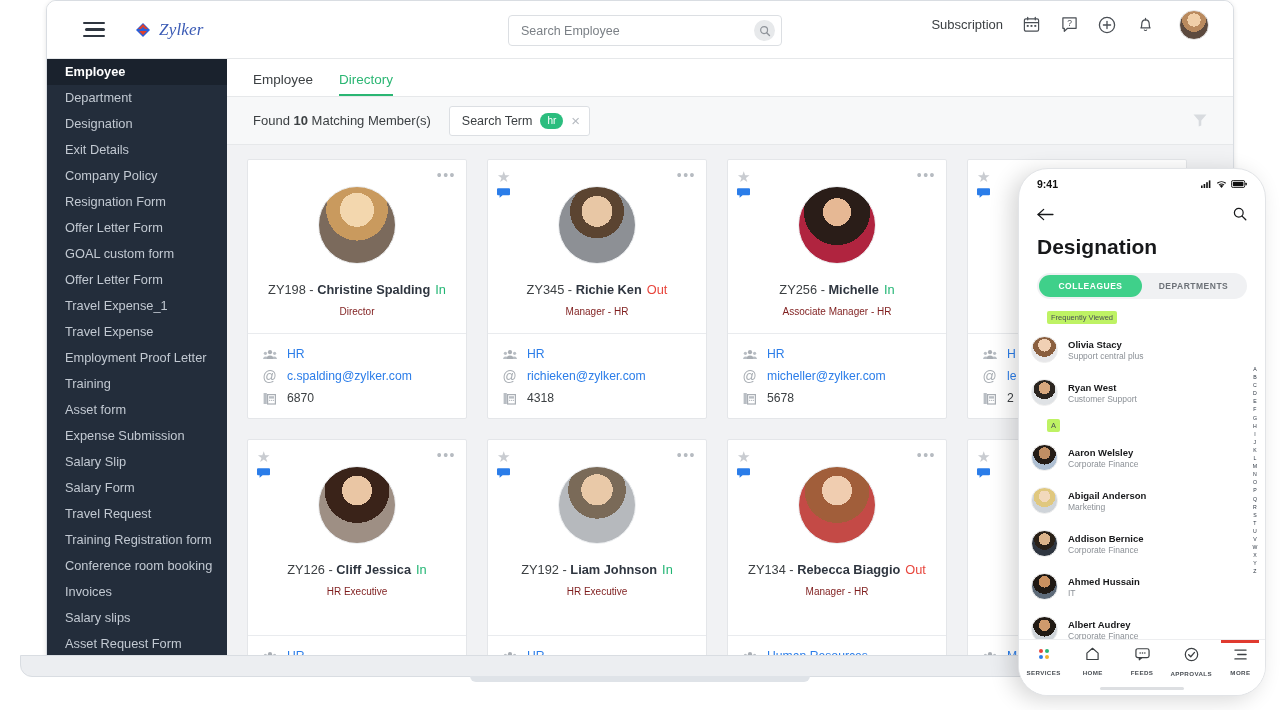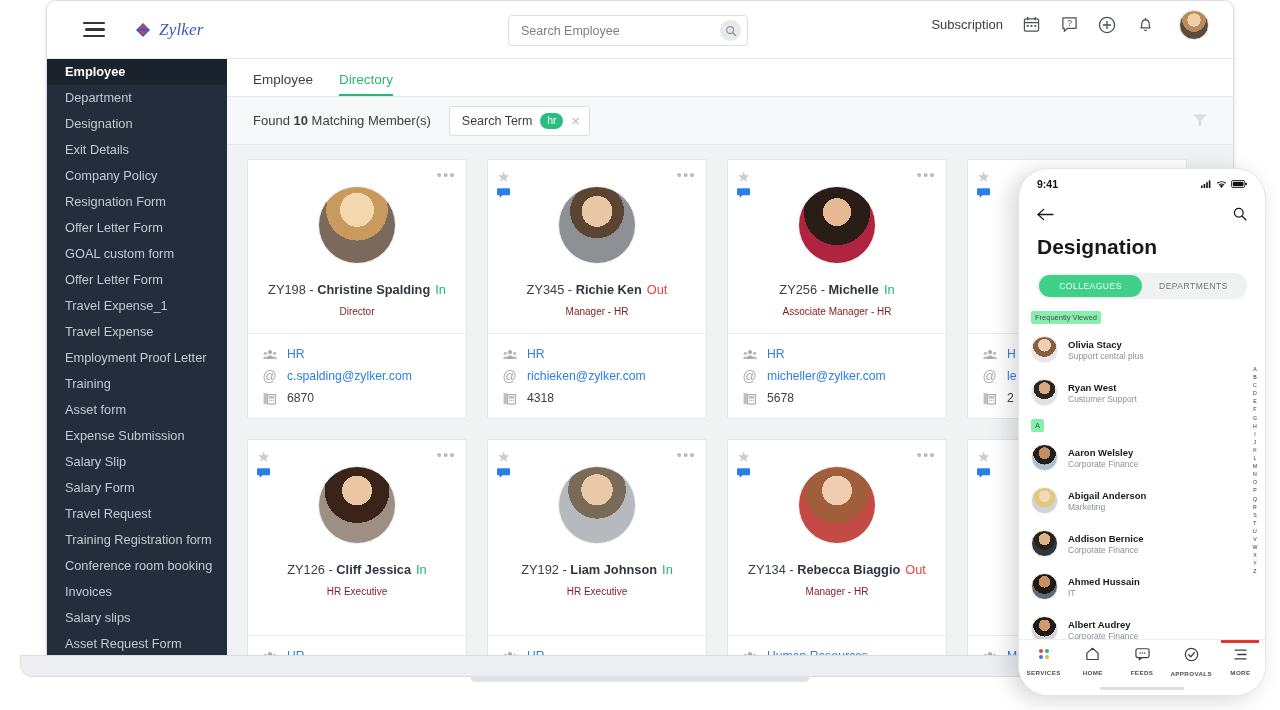--- a/index.html
+++ b/index.html
@@ -37,21 +37,21 @@
   }
   .hamburger { margin-left: 36px; width: 22px; cursor:pointer; }
   .hamburger span { display:block; height:2.5px; background:#2f3640; border-radius:2px; margin:4px 0; }
   .hamburger span:nth-child(2){ width: 20px; margin-left:2px; }
   .brand { margin-left: 28px; display:flex; align-items:center; gap:6px; }
   .brand-mark { width: 20px; height: 20px; position: relative; }
   .brand-text {
     font-family: "Liberation Serif", serif; font-style: italic;
     font-size: 17px; color:#3b5bb5; letter-spacing:.2px;
   }
-  .search-wrap { position:absolute; left:461px; top:14px; width:240px; height:31px; }
+  .search-wrap { position:absolute; left:461px; top:14px; width:274px; height:31px; }
   .search-box {
     width:100%; height:100%; border:1px solid #dcdfe3; border-radius:4px;
     background:#fff; padding:0 38px 0 12px; font-size:12.5px; color:#3c4043;
     font-family:"Liberation Sans", sans-serif; outline:none;
   }
   .search-box::placeholder { color:#7b8086; }
   .search-btn {
     position:absolute; right:7px; top:5px; width:21px; height:21px; border-radius:50%;
     background:#e7e9eb; display:flex; align-items:center; justify-content:center; cursor:pointer;
   }
@@ -140,23 +140,23 @@
     background:#fff; border-radius:0 0 12px 12px;
   }
   .statusbar { height:30px; display:flex; align-items:center; justify-content:space-between; padding:0 18px; font-size:10.5px; font-weight:bold; color:#111; }
   .sb-right { display:flex; align-items:center; gap:4px; }
   .ph-nav { height:34px; display:flex; align-items:center; justify-content:space-between; padding:0 18px; }
   .ph-title { font-size:21px; font-weight:bold; color:#17181a; padding:0 18px; margin-top:2px; }
   .seg {
     margin:14px 18px 0; height:26px; background:#f0f1f3; border-radius:13px; display:flex; padding:2px;
   }
   .seg-btn { flex:1; border-radius:13px; display:flex; align-items:center; justify-content:center;
-    font-size:8.5px; font-weight:normal; letter-spacing:.5px; color:#6c7177; cursor:pointer; }
+    font-size:8.5px; font-weight:bold; letter-spacing:.5px; color:#6c7177; cursor:pointer; }
   .seg-btn.on { background:#3fd08a; color:#fff; }
-  .sec-label { margin:12px 0 4px 12px; display:inline-block; font-size:7.5px; color:#4a4f55; background:#86efac; padding:2px 4px; border-radius:2px; }
+  .sec-label { margin:12px 0 4px 28px; display:inline-block; font-size:7.5px; color:#4a4f55; background:#bef264; padding:2px 4px; border-radius:2px; }
   .plist { padding:0 12px; }
   .prow { display:flex; align-items:center; gap:10px; height:43px; cursor:pointer; }
   .pav { width:27px; height:27px; border-radius:50%; overflow:hidden; flex:0 0 27px; border:1px solid #ededed; }
   .pname { font-size:9.5px; font-weight:bold; color:#17181a; }
   .pdept { font-size:8.5px; color:#8b9096; margin-top:1px; }
   .alpha {
     position:absolute; right:4px; top:196px; width:12px; display:flex; flex-direction:column;
     align-items:center; font-size:5.2px; color:#2b3440; line-height:8.1px; letter-spacing:.2px; cursor:pointer;
   }
   .tabbar {

